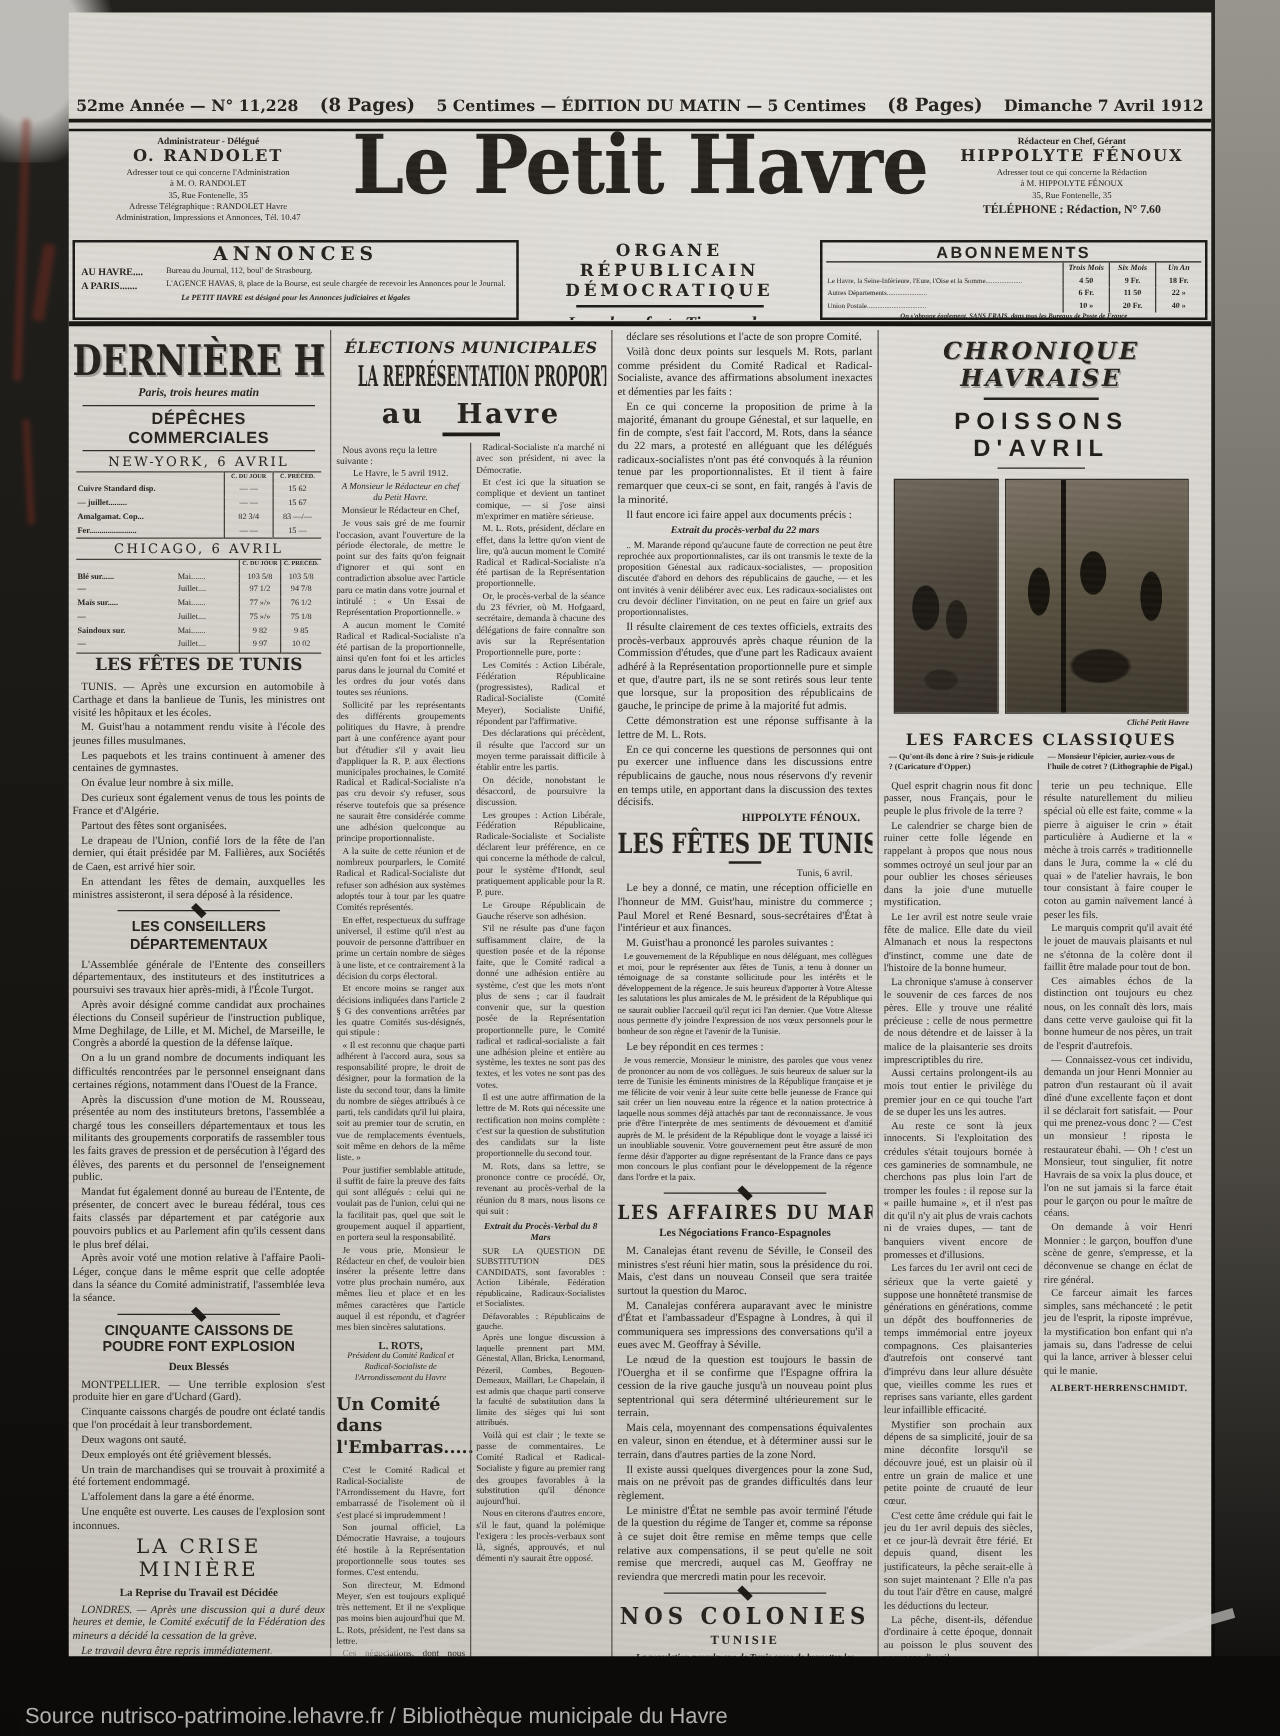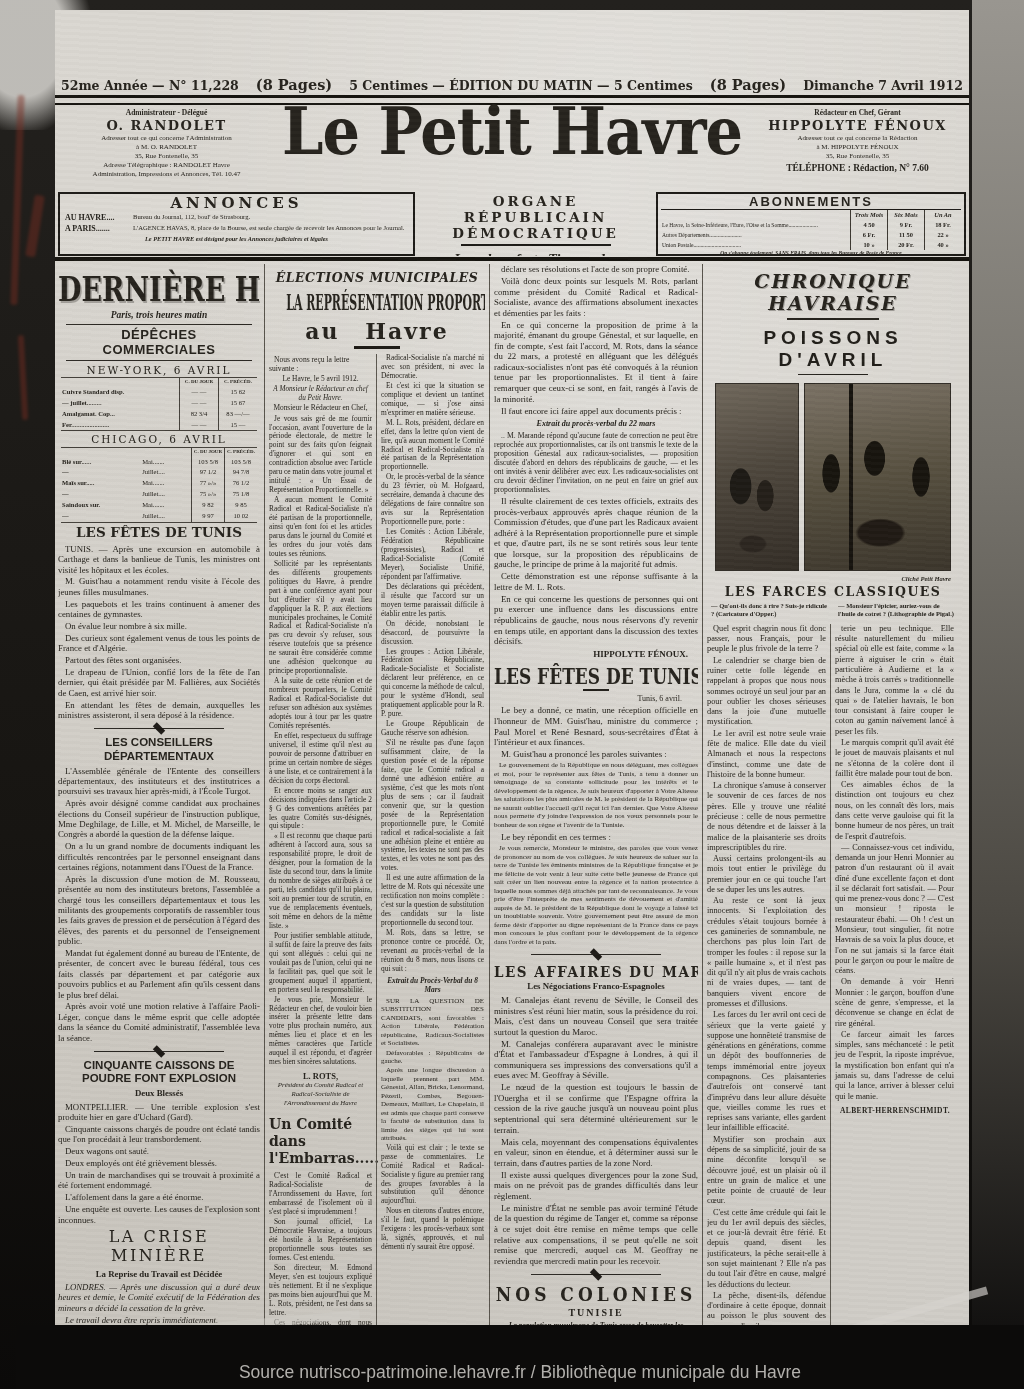--- a/index.html
+++ b/index.html
@@ -135,21 +135,21 @@
     linear-gradient(170deg,#7a7164,#575040 50%,#3b352b);}
   .credit{text-align:right;font-size:6.5px;font-style:italic;font-weight:bold;padding-right:8px;margin:2px 0 1px;}
   .h-farces{font-family:"DejaVu Serif",serif;font-weight:bold;font-size:12.5px;letter-spacing:1.5px;text-align:center;margin:2px 0 3px;}
   .caption-row{display:flex;gap:10px;margin:0 4px 5px;}
   .caption{flex:1;font-size:6.5px;font-weight:bold;line-height:1.3;}
   .chron-cols{display:flex;height:758px;overflow:hidden;}
   .chron-sub{width:119px;flex:none;font-size:8.3px;line-height:1.24;}
   .chron-sub .para{text-indent:6px;margin-bottom:1px;}
   .sig-albert{text-align:right;font-weight:bold;font-size:7.5px;letter-spacing:.4px;margin-top:4px;padding-right:4px;}
 
-  .bottom-bar{position:absolute;left:16px;right:0;bottom:0;height:64px;background:#0c0b0a;display:flex;align-items:flex-end;justify-content:center;padding:0 4px 6px;box-sizing:border-box;}
+  .bottom-bar{position:absolute;left:16px;right:0;bottom:0;height:64px;background:#0c0b0a;display:flex;align-items:flex-end;justify-content:flex-start;padding:0 4px 6px;box-sizing:border-box;}
   .source-text{font-family:"Liberation Sans",sans-serif;font-size:17.5px;color:#b2b0ac;}
 </style>
 </head>
 <body>
 
 <div class="backdrop">
   <div class="edge-right"></div>
   <div class="stain-topleft"></div>
   <div class="red-mark rm1"></div>
   <div class="red-mark rm2"></div>

